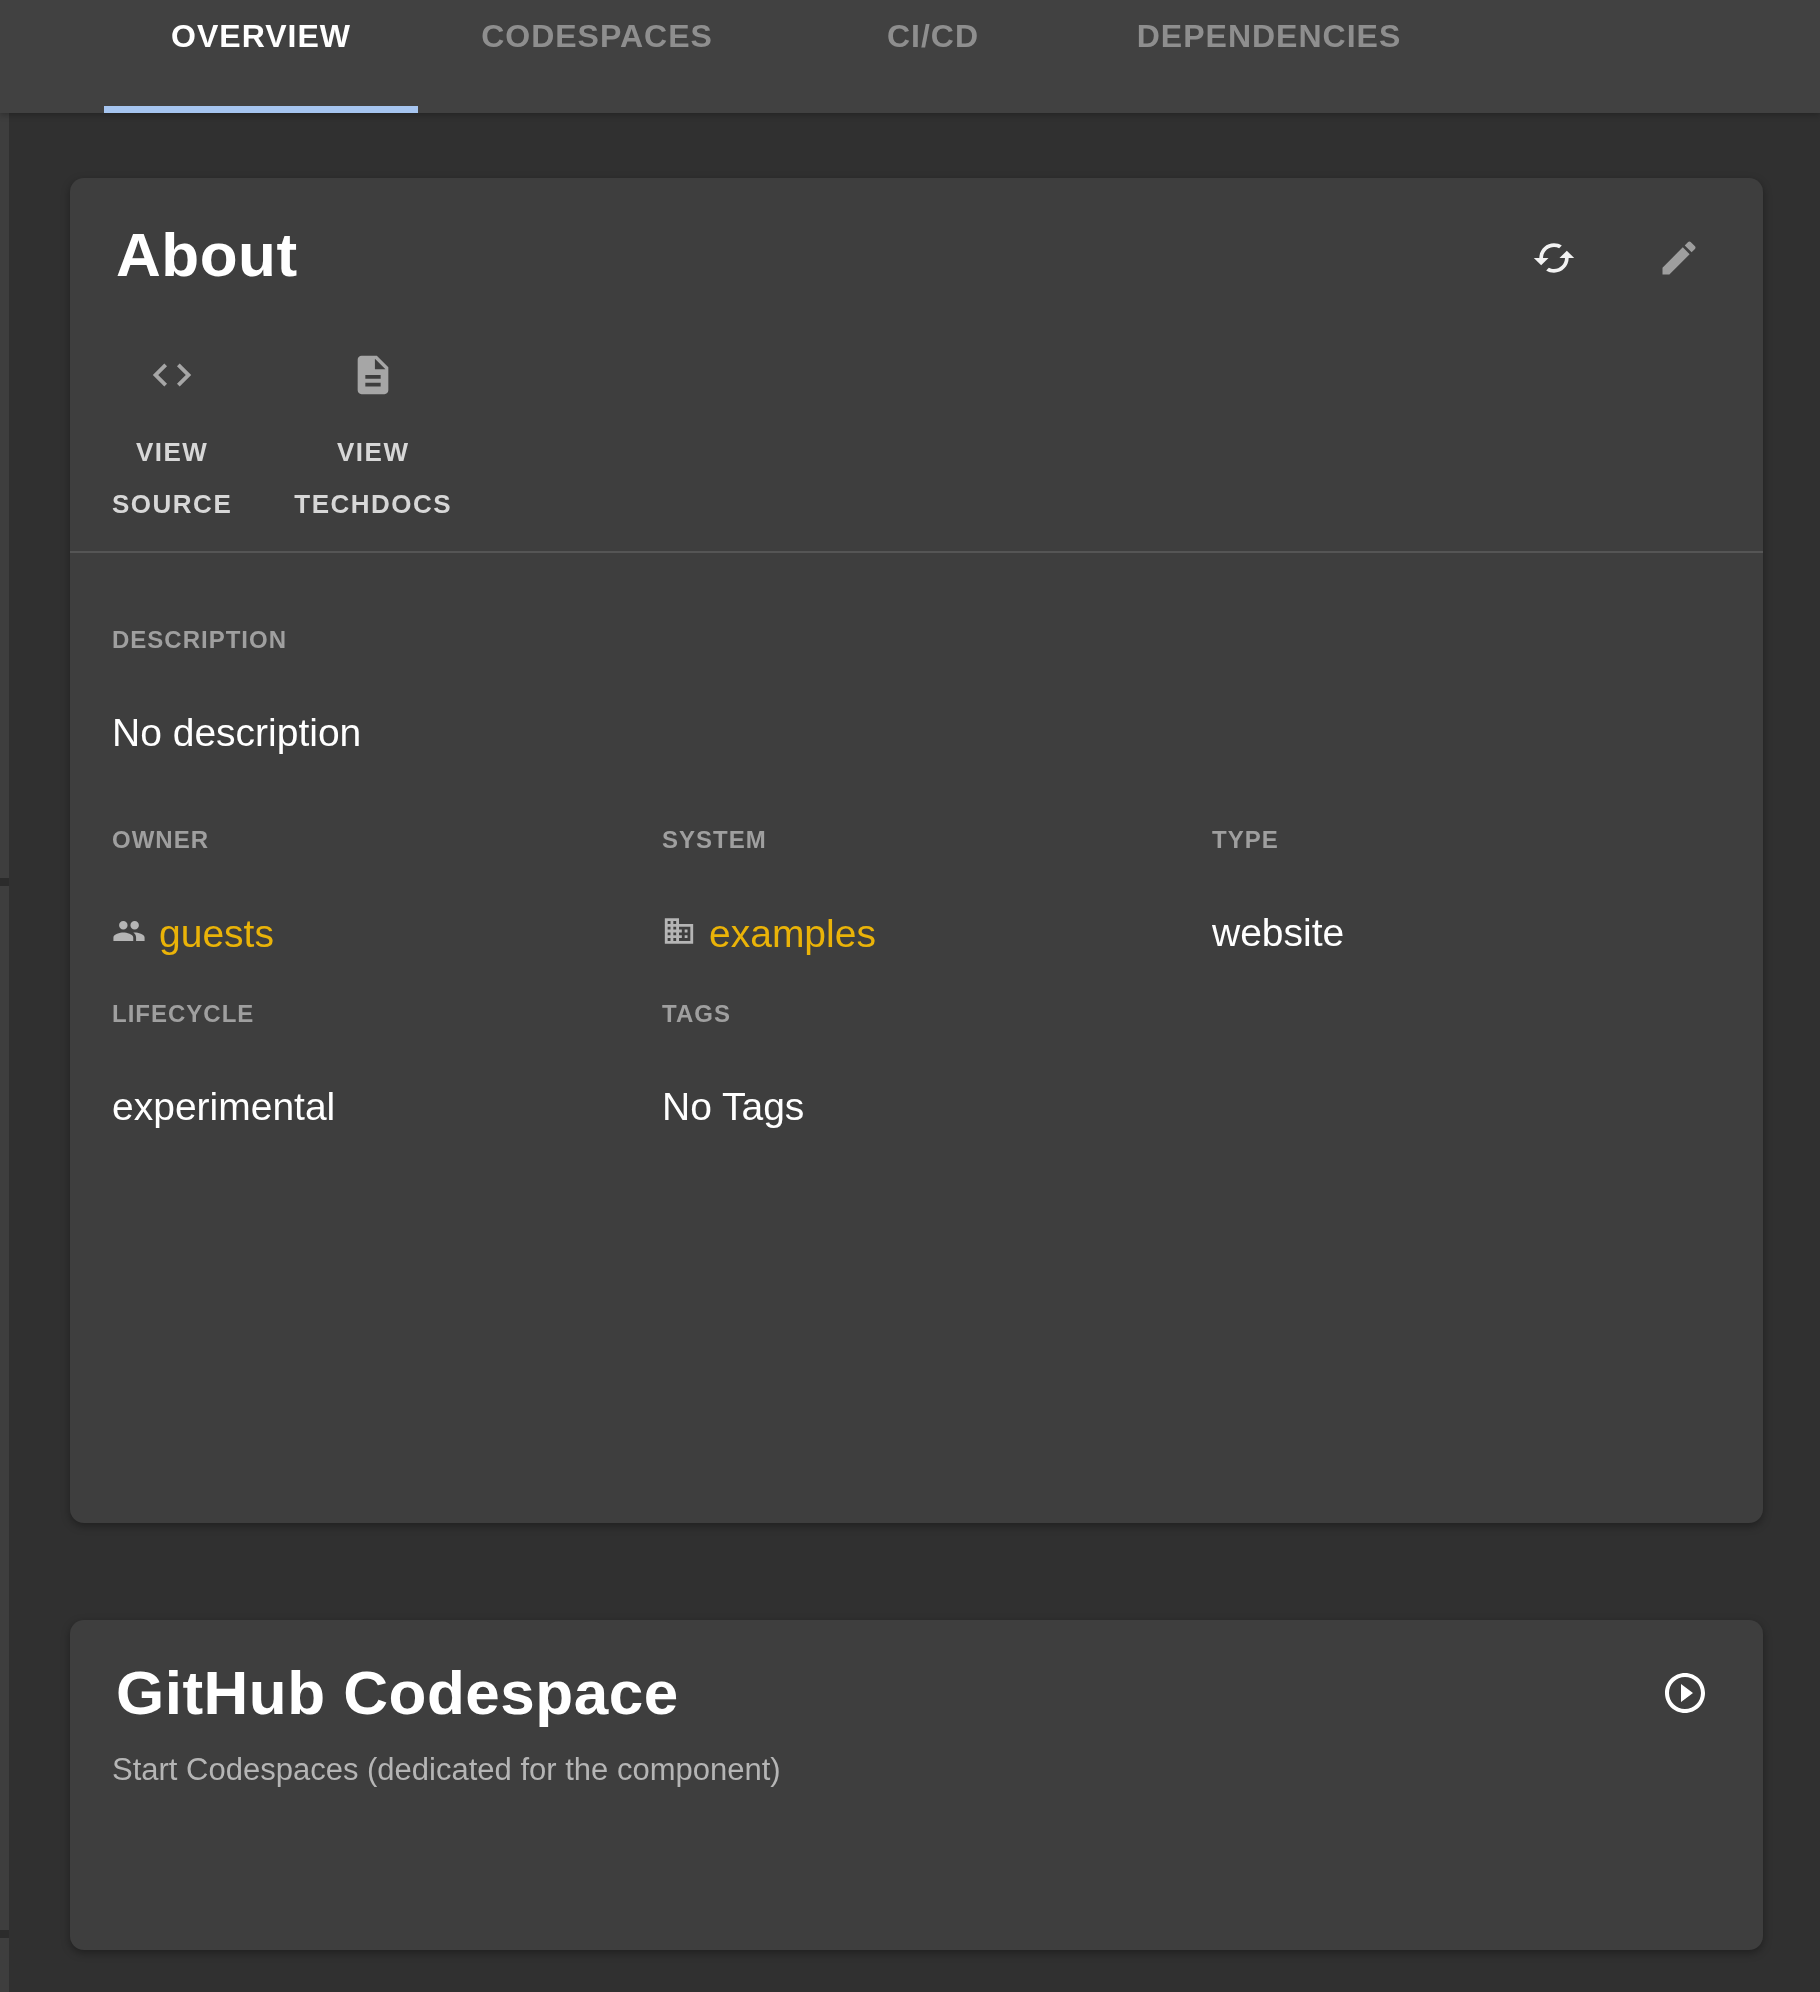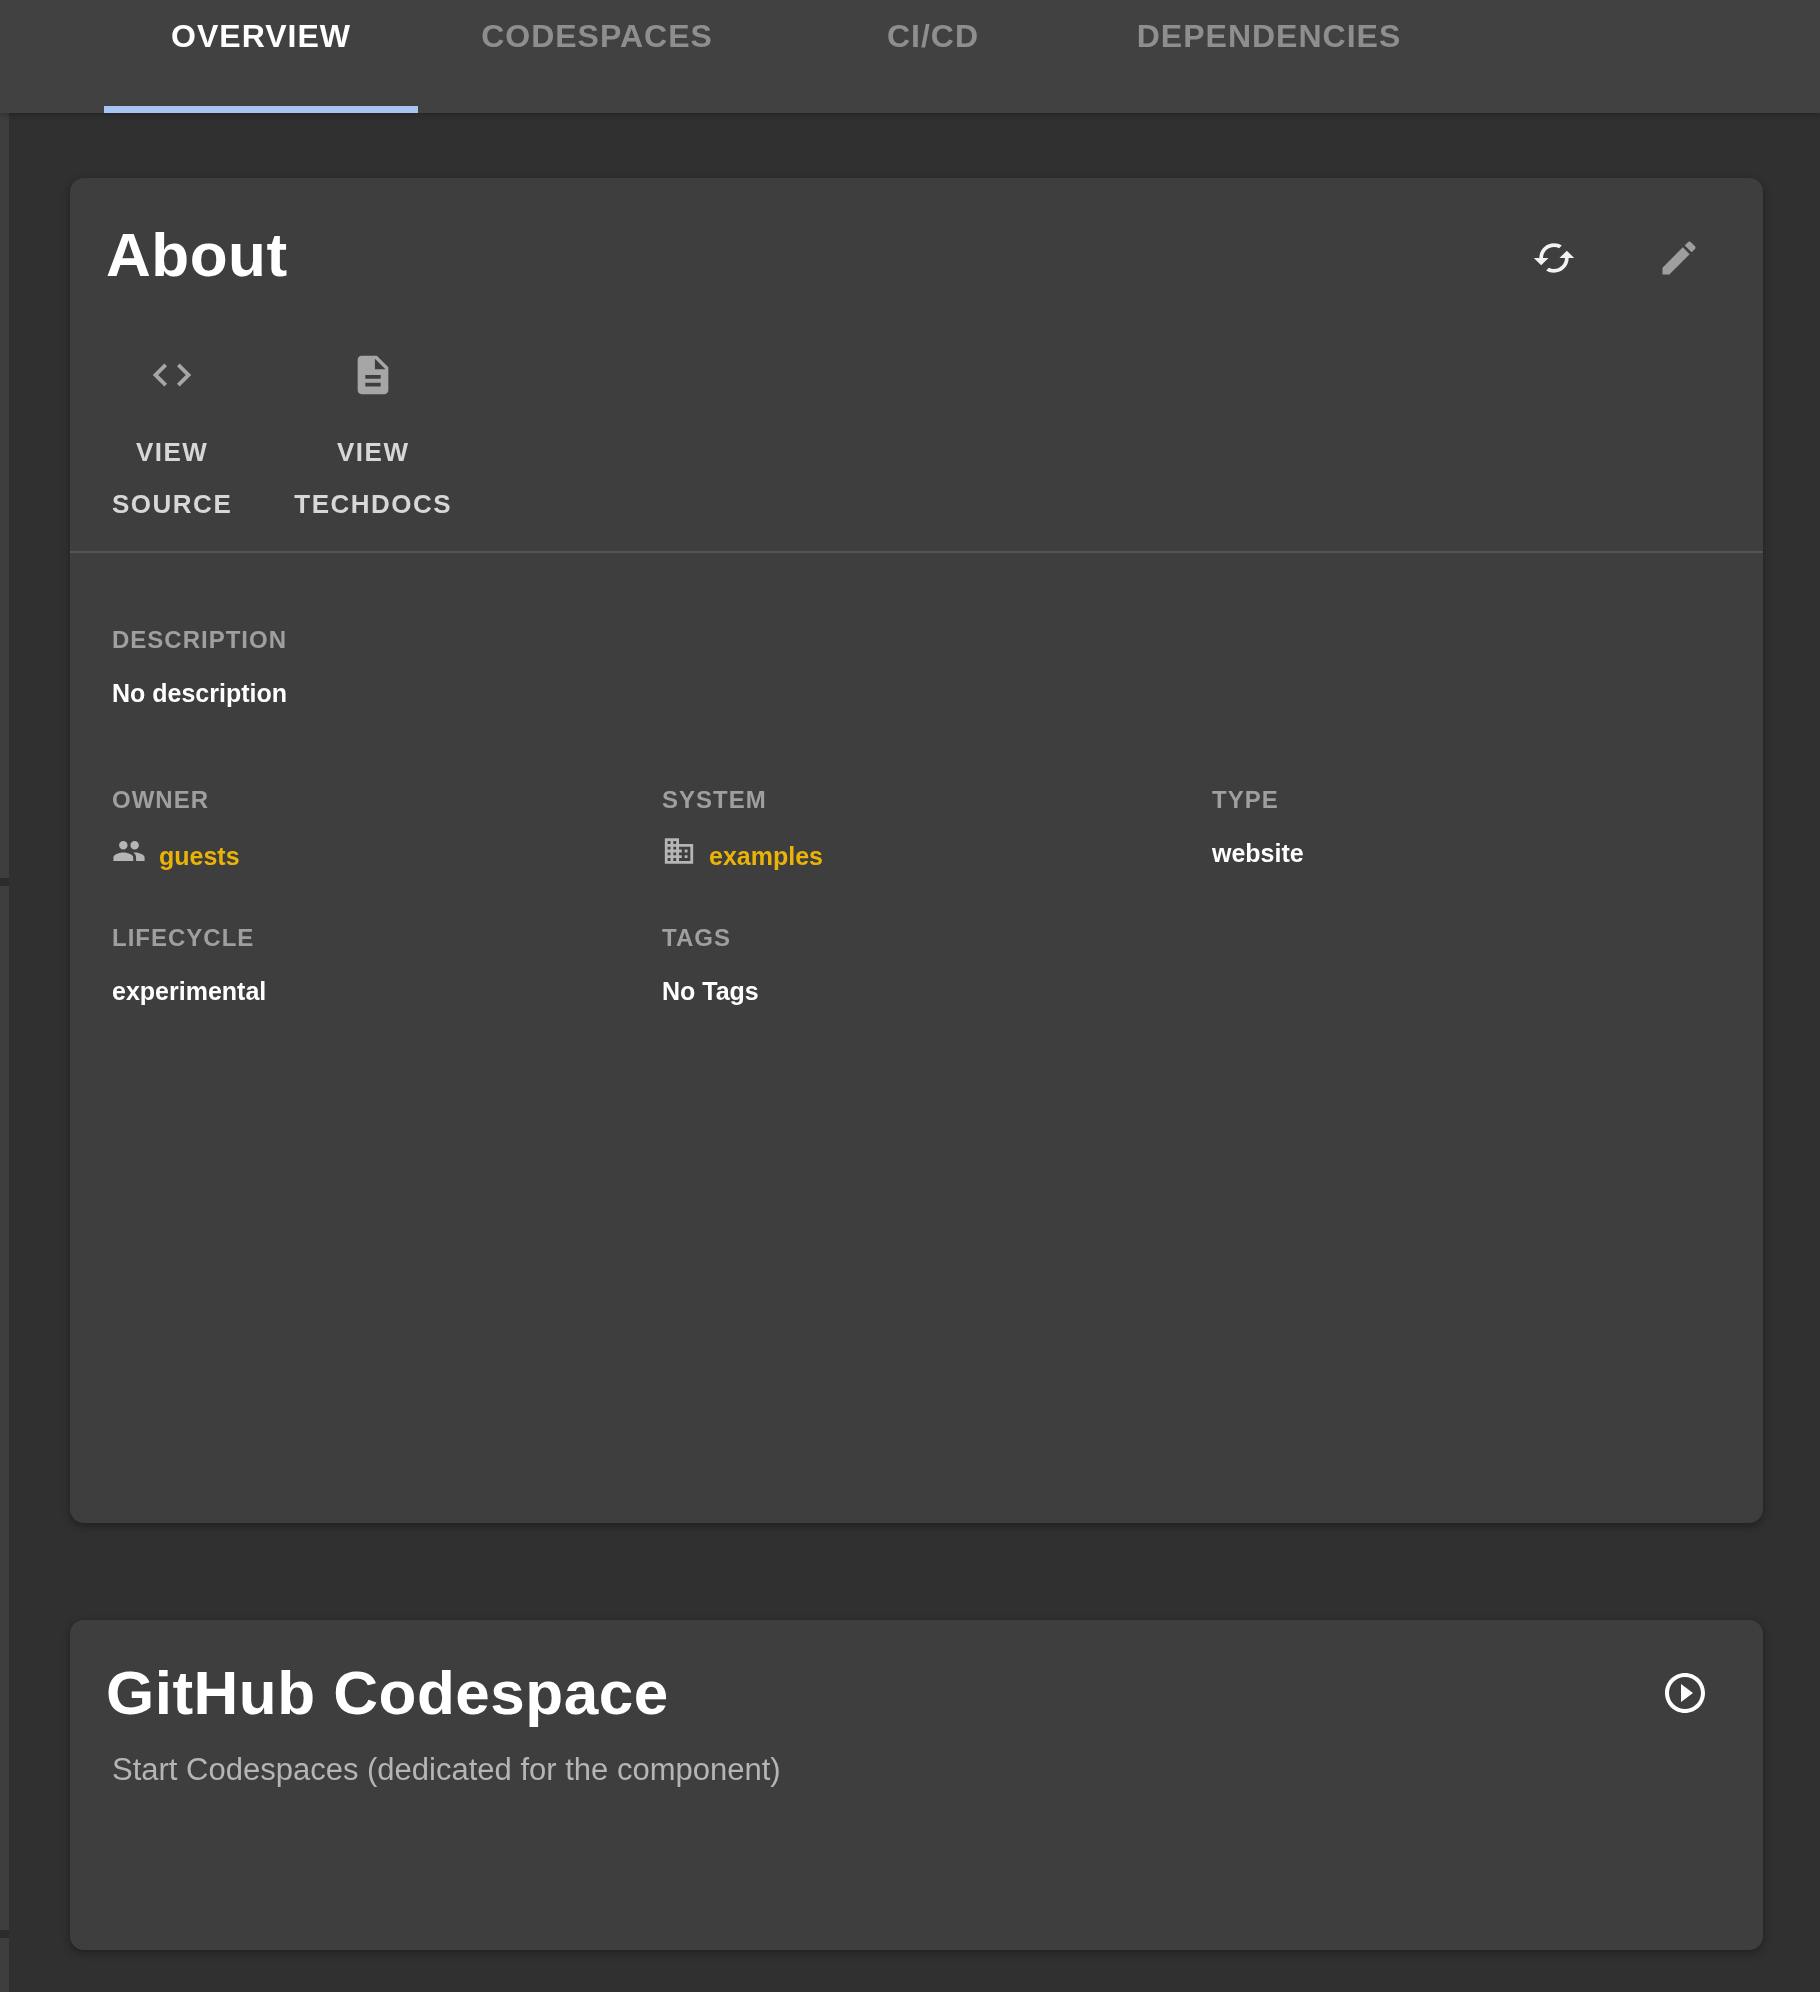--- a/index.html
+++ b/index.html
@@ -37,21 +37,21 @@
 
   
   .card {
     position:absolute; background:#3e3e3e; border-radius:14px;
     box-shadow:0 3px 8px rgba(0,0,0,.35);
   }
   .about-card { left:70px; top:178px; width:1693px; height:1345px; }
   .gh-card    { left:70px; top:1620px; width:1693px; height:330px; }
 
   .card-title {
-    position:absolute; left:36px; font-size:62px; font-weight:700;
+    position:absolute; left:46px; font-size:62px; font-weight:700;
     color:#ffffff; line-height:74px; letter-spacing:.5px;
   }
   .about-card .card-title { top:40px; }
   .gh-card .card-title { top:36px; }
 
   .gh-subtitle {
     position:absolute; left:42px; top:130px; font-size:31px; font-weight:400;
     color:#b5b5b5; line-height:40px;
   }
 
@@ -84,21 +84,21 @@
     background:rgba(255,255,255,.12);
   }
 
   
   .about-content { position:absolute; left:42px; right:42px; top:448px; }
   .field-label {
     font-size:24px; font-weight:700; color:#9f9f9f;
     letter-spacing:1px; line-height:28px; text-transform:uppercase;
   }
   .field-value {
-    margin-top:20px; font-size:25px; font-weight:700; color:#ffffff; line-height:38px;
+    margin-top:60px; font-size:39px; font-weight:400; color:#ffffff; line-height:38px;
   }
   .desc-field { margin-bottom:74px; }
   .grid-row { display:grid; grid-template-columns:550px 550px auto; }
   .grid-row.row-2 { margin-bottom:46px; }
   .entity-link {
     display:inline-flex; align-items:center; text-decoration:none;
     color:#eab308; cursor:pointer;
   }
   .entity-link svg { width:34px; height:34px; color:#b5b5b5; margin-right:13px; flex:none; }
 </style>

